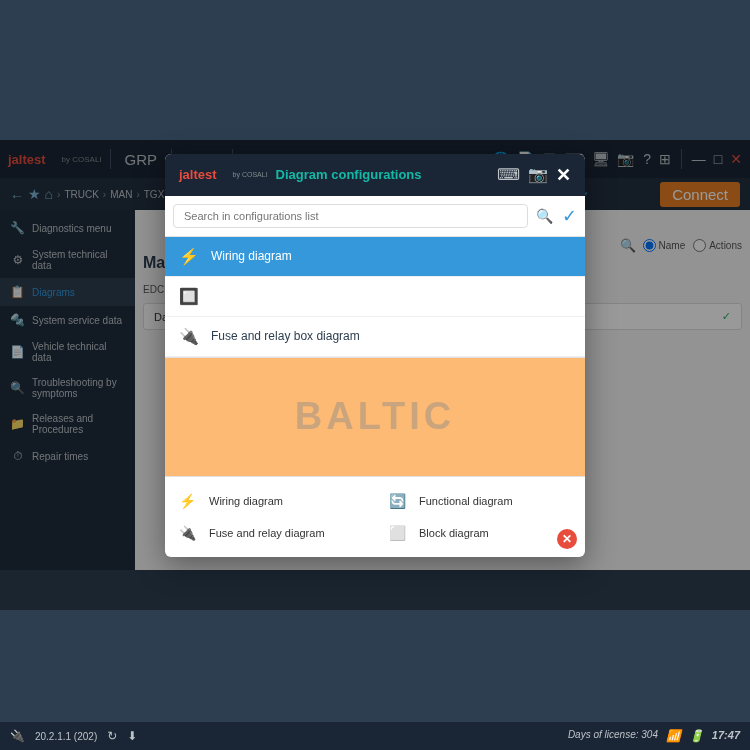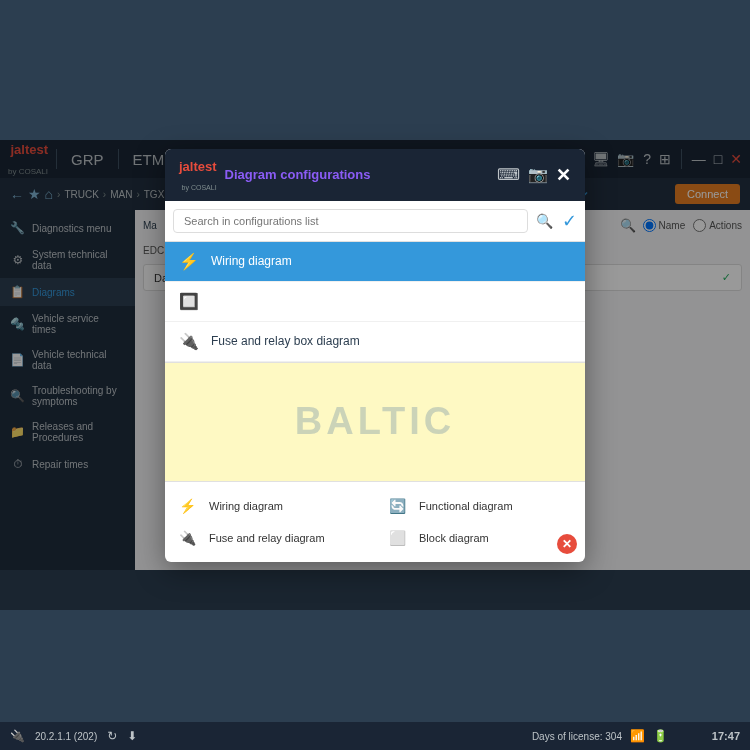--- a/index.html
+++ b/index.html
@@ -21,23 +21,22 @@
       height: 38px;
       background: #1a2535;
       display: flex;
       align-items: center;
       padding: 0 8px;
       gap: 6px;
     }
 
     .nav-logo {
       display: flex;
-      align-items: flex-end;
-      gap: 10px;
-      flex-direction: column;
+      align-items: center;
+      gap: 16px;
     }
 
     .nav-logo-text {
       color: #e74c3c;
       font-size: 13px;
       font-weight: bold;
     }
 
     .nav-logo-sub {
       color: #7f8c8d;
@@ -98,21 +97,21 @@
 
     .bc-sep { color: #7f8c8d; font-size: 10px; }
 
     .connect-btn {
       margin-left: auto;
       background: #e67e22;
       color: white;
       border: none;
       padding: 4px 12px;
       border-radius: 3px;
-      font-size: 11px;
+      font-size: 15px;
       cursor: pointer;
     }
 
     .sync-icon {
       color: #3498db;
       font-size: 16px;
       margin-right: 6px;
     }
 
     
@@ -160,23 +159,24 @@
     }
 
     .content-header {
       display: flex;
       align-items: center;
       margin-bottom: 8px;
       gap: 6px;
     }
 
     .content-title {
-      font-size: 10px;
-      font-weight: normal;
+      font-size: 16px;
+      font-weight: bold;
       color: #2c3e50;
+      margin-top: 36px;
     }
 
     .search-bar-top {
       margin-left: auto;
       display: flex;
       align-items: center;
       gap: 6px;
     }
 
     .search-icon-sm { color: #7f8c8d; font-size: 13px; cursor: pointer; }
@@ -192,22 +192,22 @@
       height: 28px;
       background: #1a2535;
       display: flex;
       align-items: center;
       padding: 0 10px;
       gap: 10px;
     }
 
     .status-text { color: #bdc3c7; font-size: 10px; }
     .status-icon { color: #bdc3c7; font-size: 12px; }
-    .status-right { margin-left: auto; display: flex; align-items: center; gap: 8px; }
-    .status-time { color: #bdc3c7; font-size: 11px; font-weight: bold; margin-left: 36px; }
+    .status-right { margin-left: auto; display: flex; gap: 8px; font-style: italic; }
+    .status-time { color: #bdc3c7; font-size: 11px; font-weight: bold; }
 
     
     .modal-overlay {
       position: absolute;
       top: 140px;
       left: 0;
       width: 750px;
       height: 470px;
       background: rgba(0,0,0,0.4);
       display: flex;
@@ -242,21 +242,21 @@
     }
 
     .modal-logo-by {
       color: #7f8c8d;
       font-size: 7px;
       display: block;
       line-height: 1;
     }
 
     .modal-title {
-      color: #8b5cf6;
+      color: #14b8a6;
       font-size: 13px;
       font-weight: bold;
       flex: 1;
     }
 
     .modal-header-icons {
       display: flex;
       gap: 8px;
       align-items: center;
     }
@@ -324,21 +324,21 @@
 
     .diagram-item.selected .diagram-item-icon { color: white; }
 
     .diagram-item-label {
       font-size: 12px;
       color: #2c3e50;
     }
 
     
     .modal-watermark {
-      background: #fef9c3;
+      background: #fdba74;
       height: 120px;
       display: flex;
       align-items: center;
       justify-content: center;
       border-top: 1px solid #e0e0e0;
       border-bottom: 1px solid #e0e0e0;
       position: relative;
     }
 
     .watermark-text {
@@ -454,21 +454,21 @@
     <div class="sidebar-item">
       <span class="sidebar-icon">⚙</span>
       <span>System technical data</span>
     </div>
     <div class="sidebar-item active">
       <span class="sidebar-icon">📋</span>
       <span>Diagrams</span>
     </div>
     <div class="sidebar-item">
       <span class="sidebar-icon">🔩</span>
-      <span>Vehicle service times</span>
+      <span>System service data</span>
     </div>
     <div class="sidebar-item">
       <span class="sidebar-icon">📄</span>
       <span>Vehicle technical data</span>
     </div>
     <div class="sidebar-item">
       <span class="sidebar-icon">🔍</span>
       <span>Troubleshooting by symptoms</span>
     </div>
     <div class="sidebar-item">

